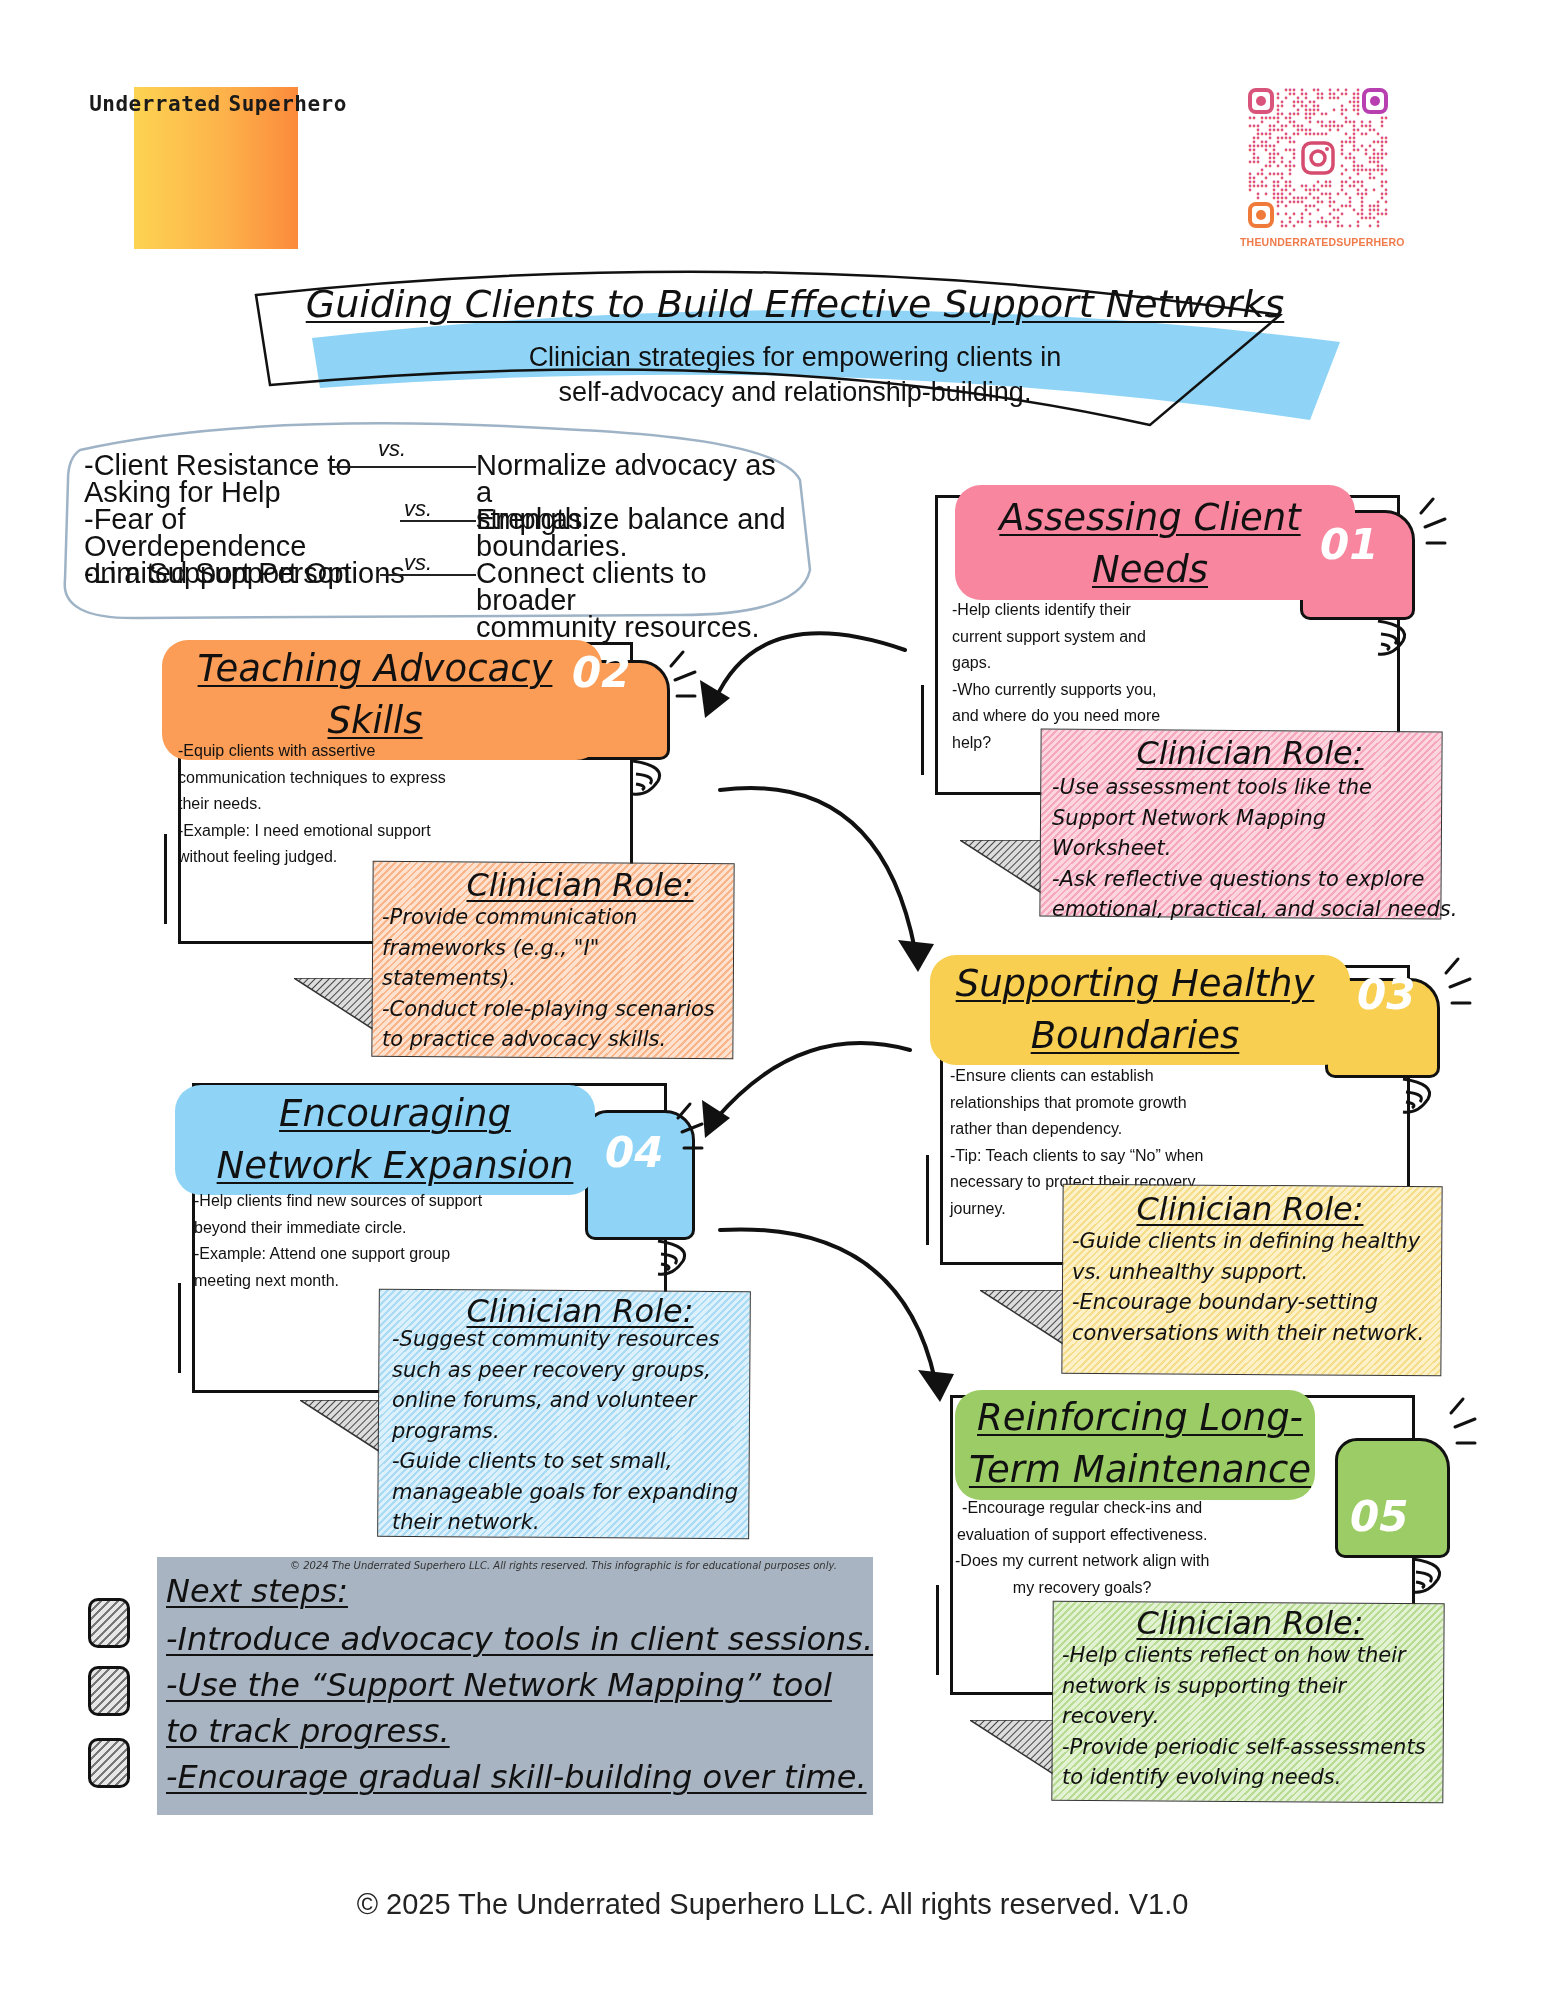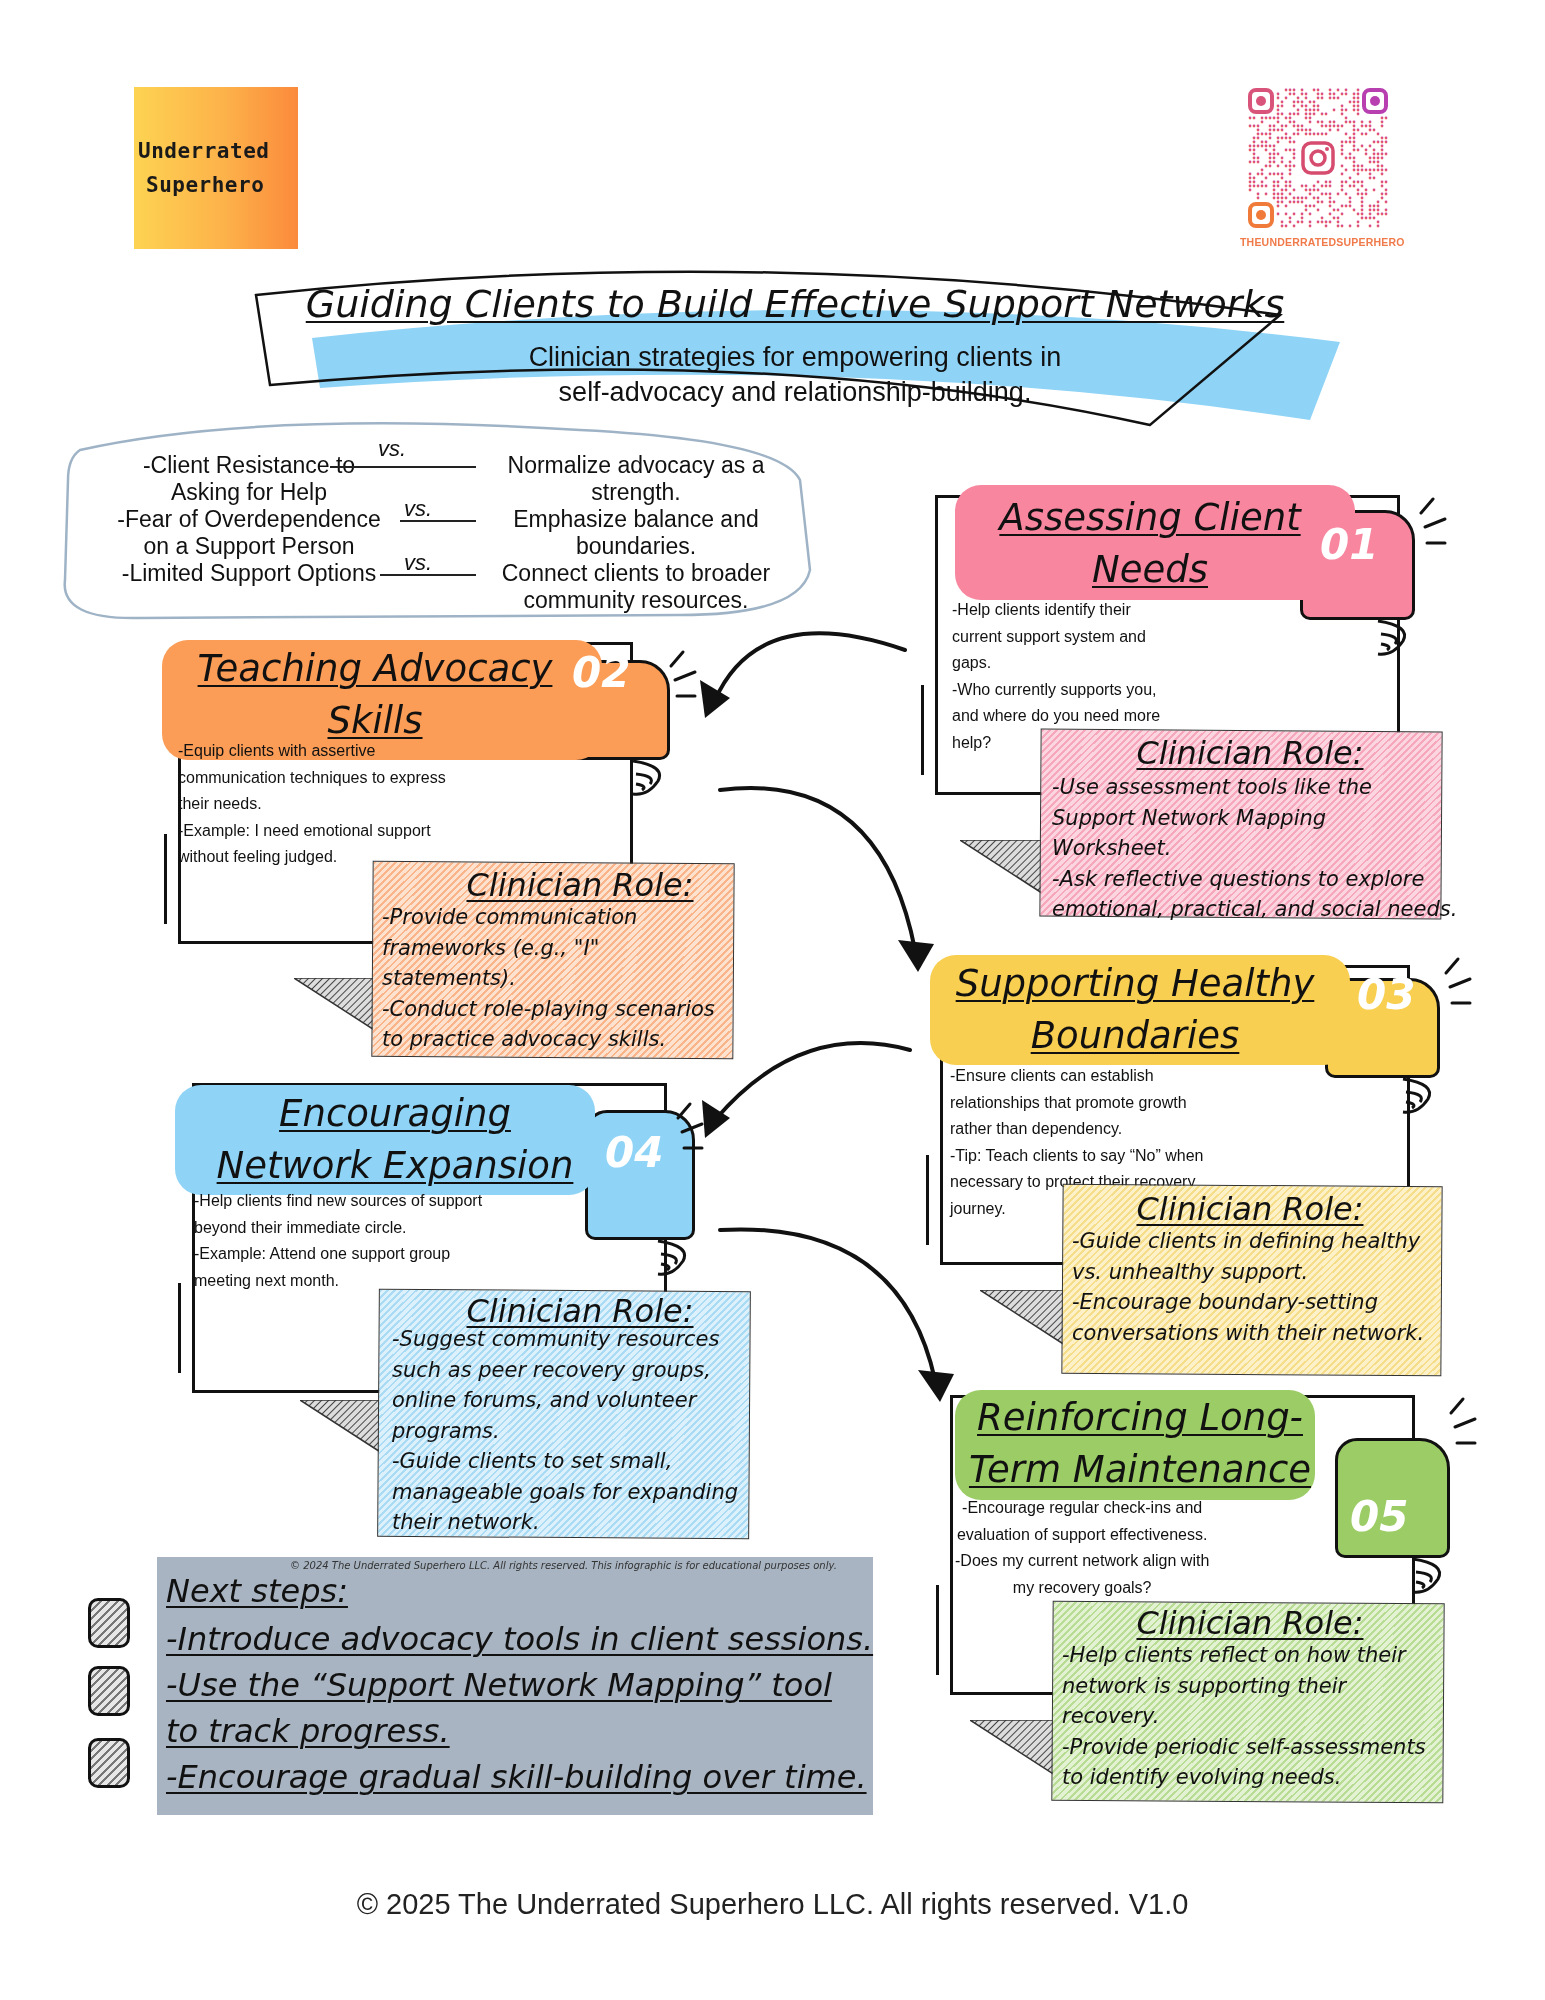--- a/index.html
+++ b/index.html
@@ -5,36 +5,36 @@
   html, body { margin: 0; padding: 0; background: #ffffff; }
   body { width: 1545px; height: 2000px; position: relative; overflow: hidden;
          font-family: "Liberation Sans", sans-serif; color: #111; }
   .abs { position: absolute; }
   .hand { font-family: "DejaVu Sans", sans-serif; font-style: italic; }
   .u { text-decoration: underline; text-decoration-thickness: 2px; text-underline-offset: 4px; }
 
   
   #logo { left: 134px; top: 87px; width: 164px; height: 162px;
           background: linear-gradient(90deg, #fdd352 0%, #fdb24a 55%, #fb8a3c 100%);
-          display: flex; flex-direction: column; justify-content: center; align-items: flex-start; padding-left: 4px; box-sizing: border-box; }
+          display: flex; justify-content: center; align-items: flex-start; padding-left: 4px; box-sizing: border-box; }
   #logo span { font-family: "DejaVu Sans Mono", monospace; font-size: 21px; font-weight: bold; color: #1a1a1a; line-height: 34px; letter-spacing: 0.5px; }
   #logo .l2 { padding-left: 8px; }
 
   
   #qr { left: 1248px; top: 88px; width: 140px; height: 140px; }
   #qr-handle { left: 1240px; top: 236px; width: 160px; text-align: center; font-size: 10.5px; font-weight: bold; color: #f07a4a; letter-spacing: 0.2px; }
 
   
   #title-banner { left: 250px; top: 270px; width: 1100px; height: 160px; }
   #title-text { left: 300px; top: 282px; width: 990px; text-align: center; font-size: 38px; }
   #subtitle { left: 380px; top: 340px; width: 830px; text-align: center; font-size: 27px; line-height: 35px; color: #111; }
 
   
   #vs-box { left: 60px; top: 420px; width: 760px; height: 205px; }
-  .vs-row { position: absolute; font-size: 23px; line-height: 27px; text-align: center; }
+  .vs-row { position: absolute; font-size: 29px; line-height: 27px; }
   .vs-left { left: 84px; width: 330px; }
   .vs-right { left: 476px; width: 320px; }
   .vs-line { position: absolute; height: 0; border-top: 2px solid #222; }
   .vs-label { position: absolute; font-size: 22px; font-style: italic; }
 
   
   .card-frame { position: absolute; border: 3px solid #111; background: #fff; box-sizing: border-box; }
   .card-blob { position: absolute; border-radius: 26px; }
   .card-title { position: absolute; text-align: center; font-size: 37px; line-height: 52px; }
   .num-tab { position: absolute; border: 3px solid #111; border-radius: 22px 30px 10px 10px; box-sizing: border-box; }

